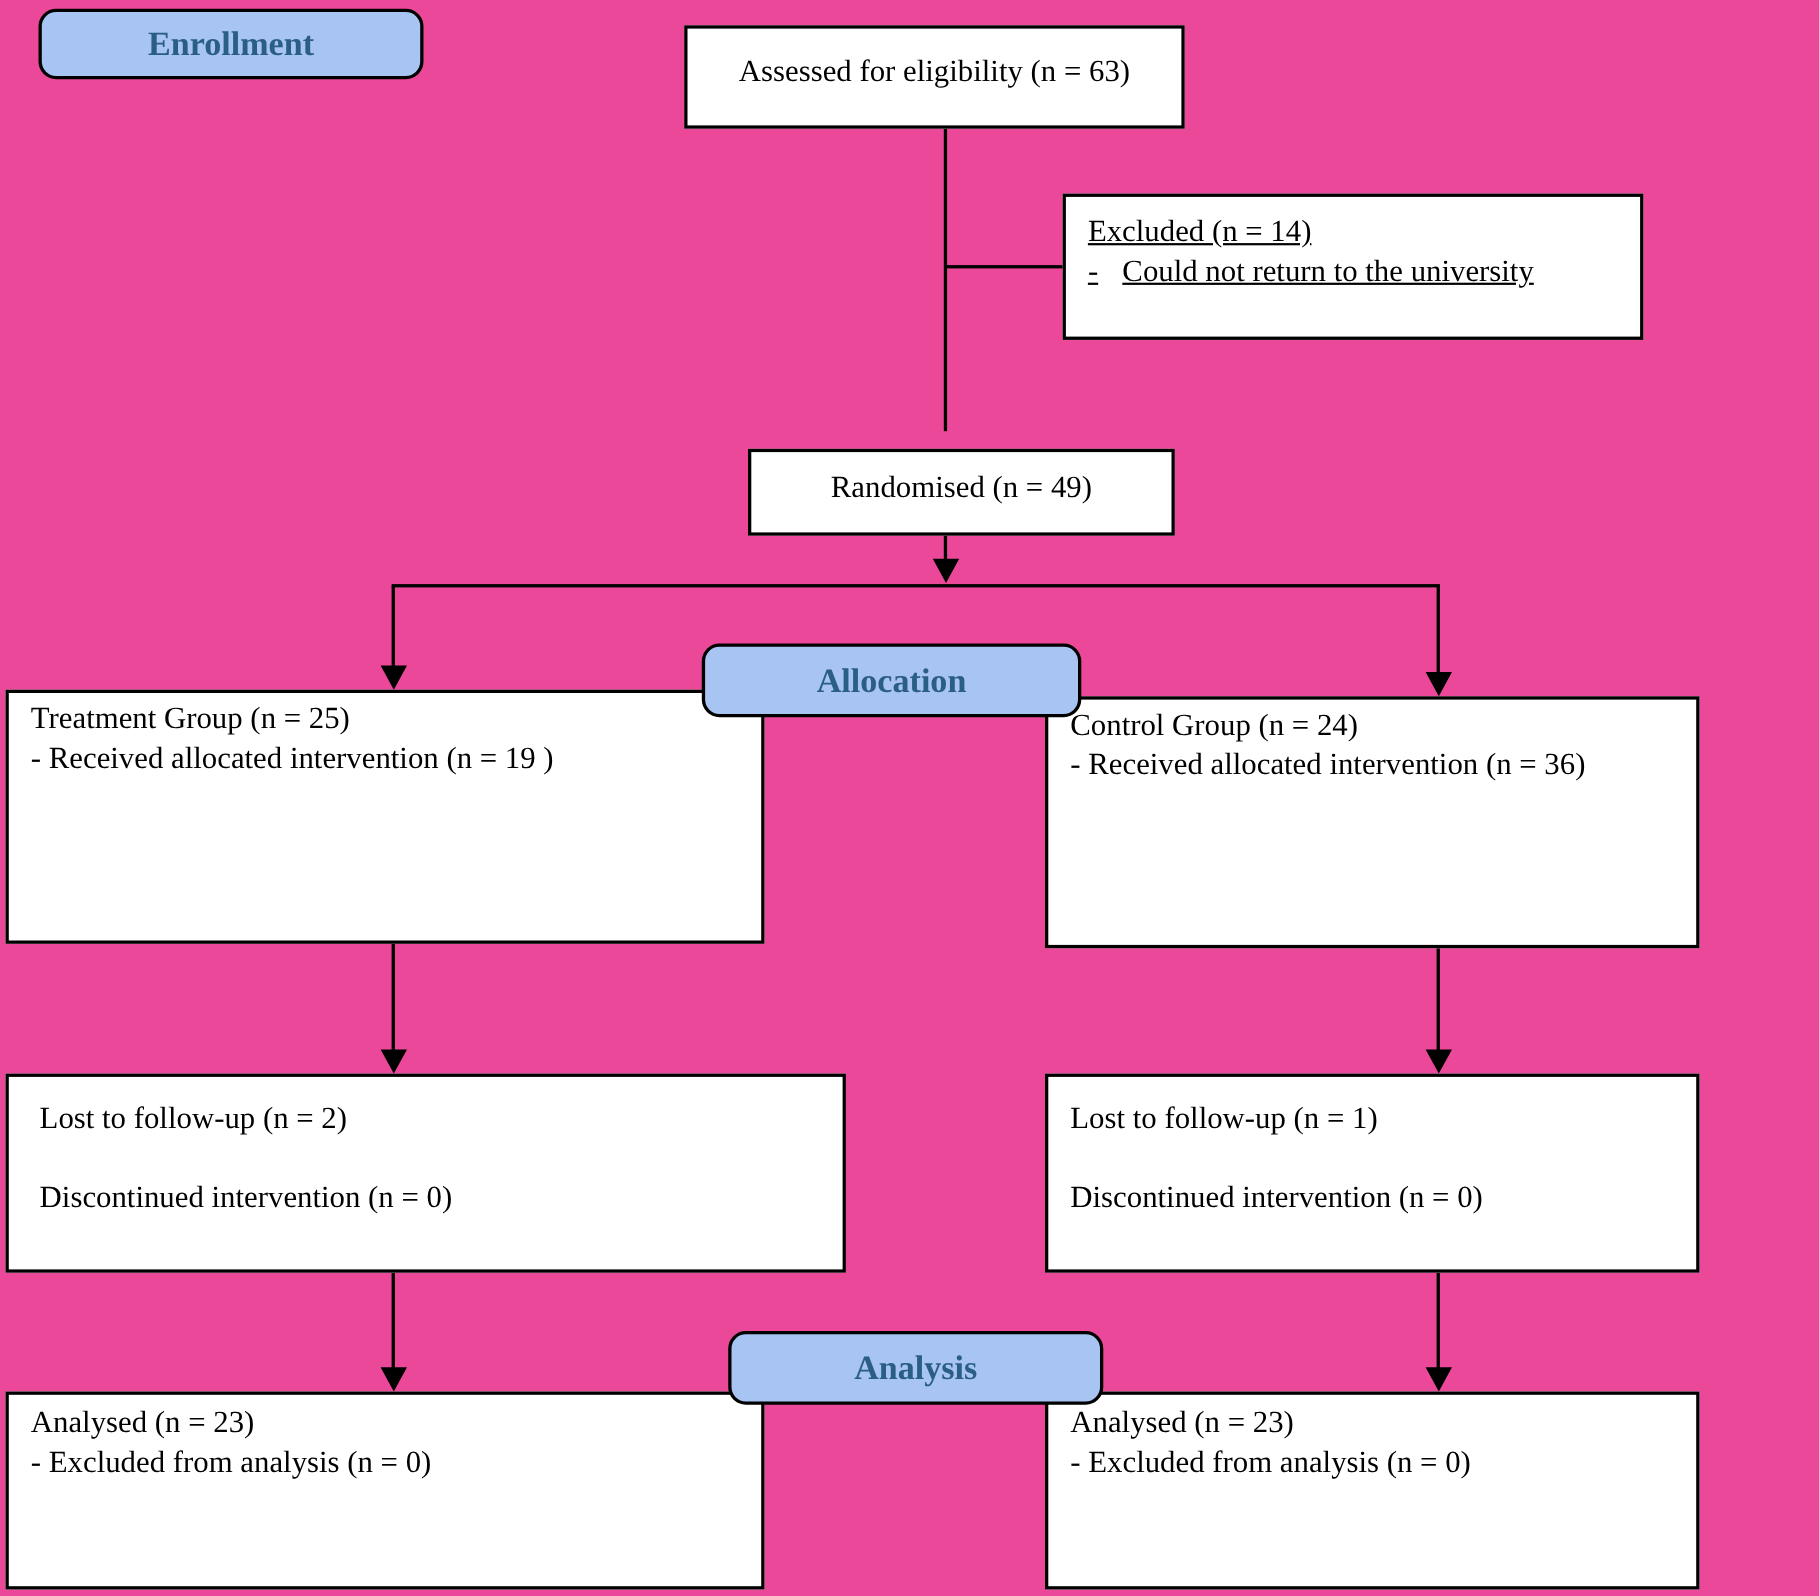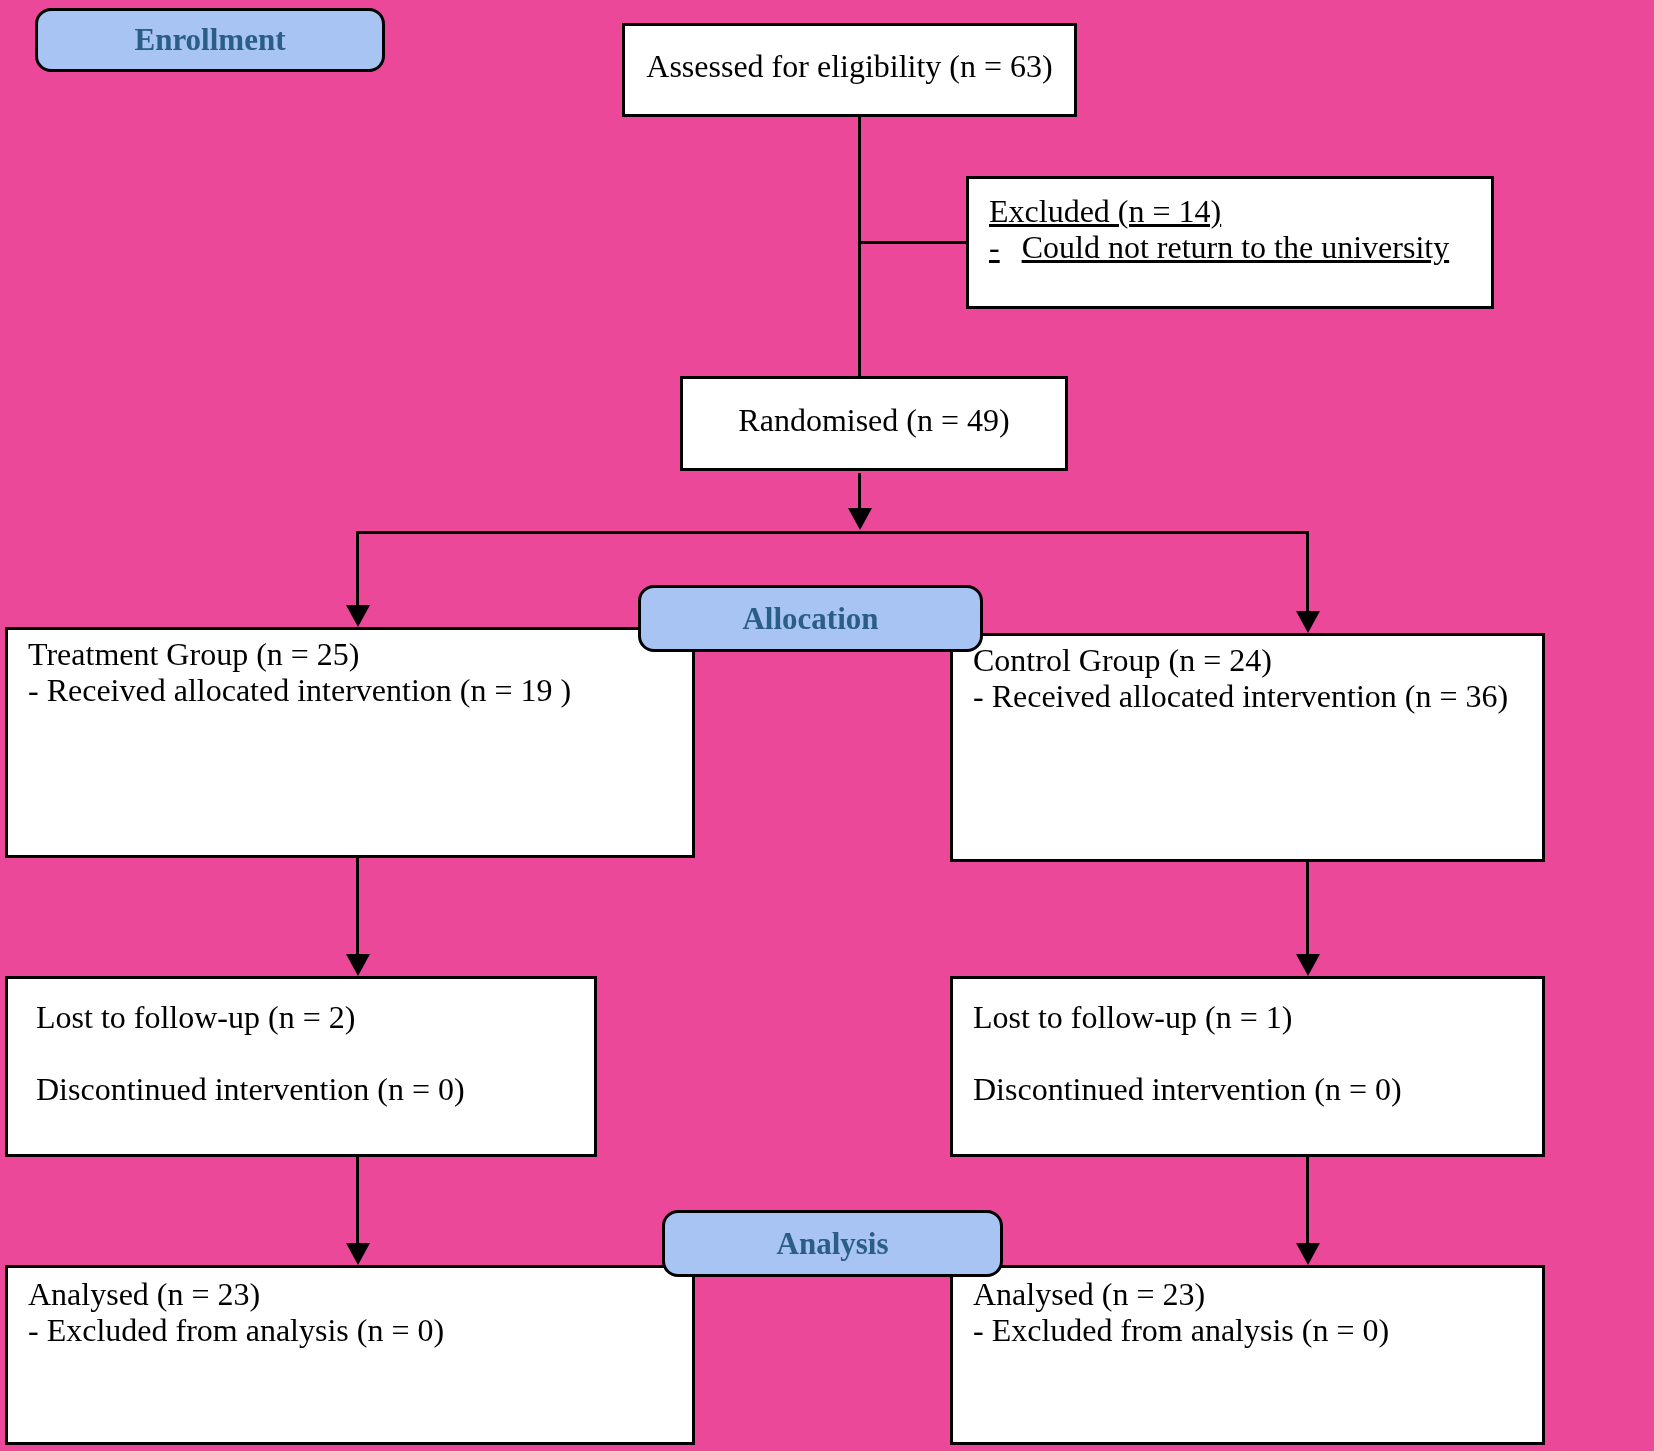--- a/index.html
+++ b/index.html
@@ -16,21 +16,21 @@
     color: #000000;
     overflow: hidden;
   }
 
   
   .fbox {
     position: absolute;
     background: #ffffff;
     border: 3px solid #000000;
     box-sizing: border-box;
-    font-size: 32px;
+    font-size: 28px;
     line-height: 36px;
     z-index: 2;
   }
   .fbox.center-text {
     display: flex;
     align-items: center;
     justify-content: center;
     text-align: center;
     padding-bottom: 8px;
   }
@@ -98,24 +98,24 @@
     z-index: 1;
   }
 
   
   #stage-enrollment { left: 35px;  top: 8px;    width: 350px; height: 64px; }
   #stage-allocation { left: 638px; top: 585px;  width: 345px; height: 67px; }
   #stage-analysis   { left: 662px; top: 1210px; width: 341px; height: 67px; }
 
   #box-assessed      { left: 622px;  top: 23px;   width: 455px; height: 94px; }
   #box-excluded      { left: 966px; top: 176px;  width: 528px; height: 133px; text-decoration: underline; }
-  #box-randomised    { left: 680px;  top: 376px;  width: 388px; height: 95px; justify-content: center; }
+  #box-randomised    { left: 680px;  top: 408px;  width: 388px; height: 79px; justify-content: center; }
   #box-treatment     { left: 5px;    top: 627px;  width: 690px; height: 231px; }
   #box-control       { left: 950px;  top: 633px;  width: 595px; height: 229px; }
-  #box-lost-left     { left: 5px;    top: 976px;  width: 592px; height: 181px; padding-top: 20px; padding-left: 28px; }
+  #box-lost-left     { left: 5px;    top: 976px;  width: 764px; height: 181px; padding-top: 20px; padding-left: 28px; }
   #box-lost-right    { left: 950px;  top: 976px;  width: 595px; height: 181px; padding-top: 20px; }
   #box-analysed-left  { left: 5px;   top: 1265px; width: 690px; height: 180px; padding-top: 8px; }
   #box-analysed-right { left: 950px; top: 1265px; width: 595px; height: 180px; padding-top: 8px; }
 
   #stem-assessed-randomised { left: 858px; top: 117px; height: 275px; }
   #branch-excluded-h        { left: 860px; top: 241px; width: 126px; }
   #head-excluded            { left: 986px; top: 231px; }
 
   #stem-randomised-split { left: 858px; top: 473px; height: 39px; }
   #head-randomised-split { left: 848px; top: 508px; }

